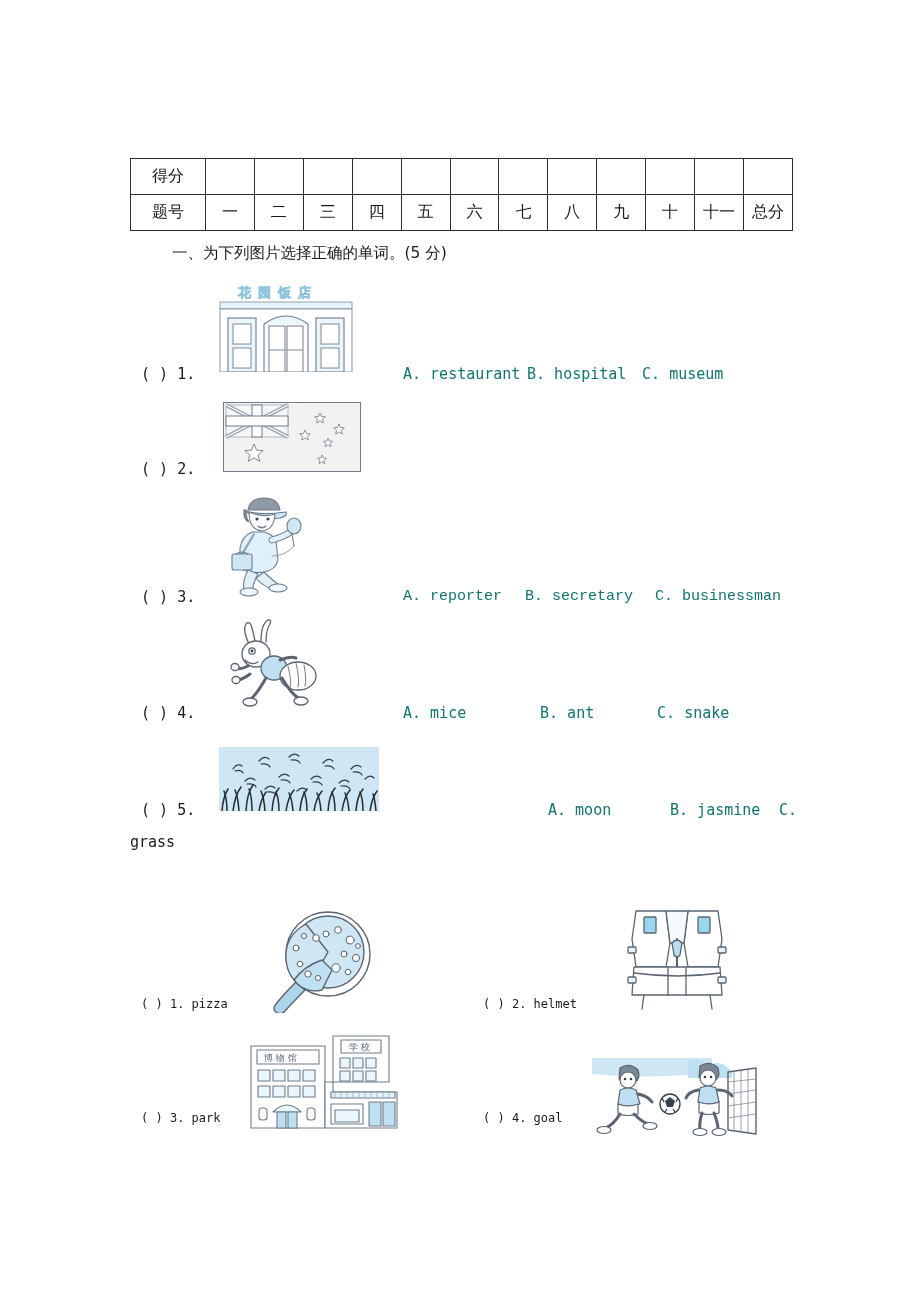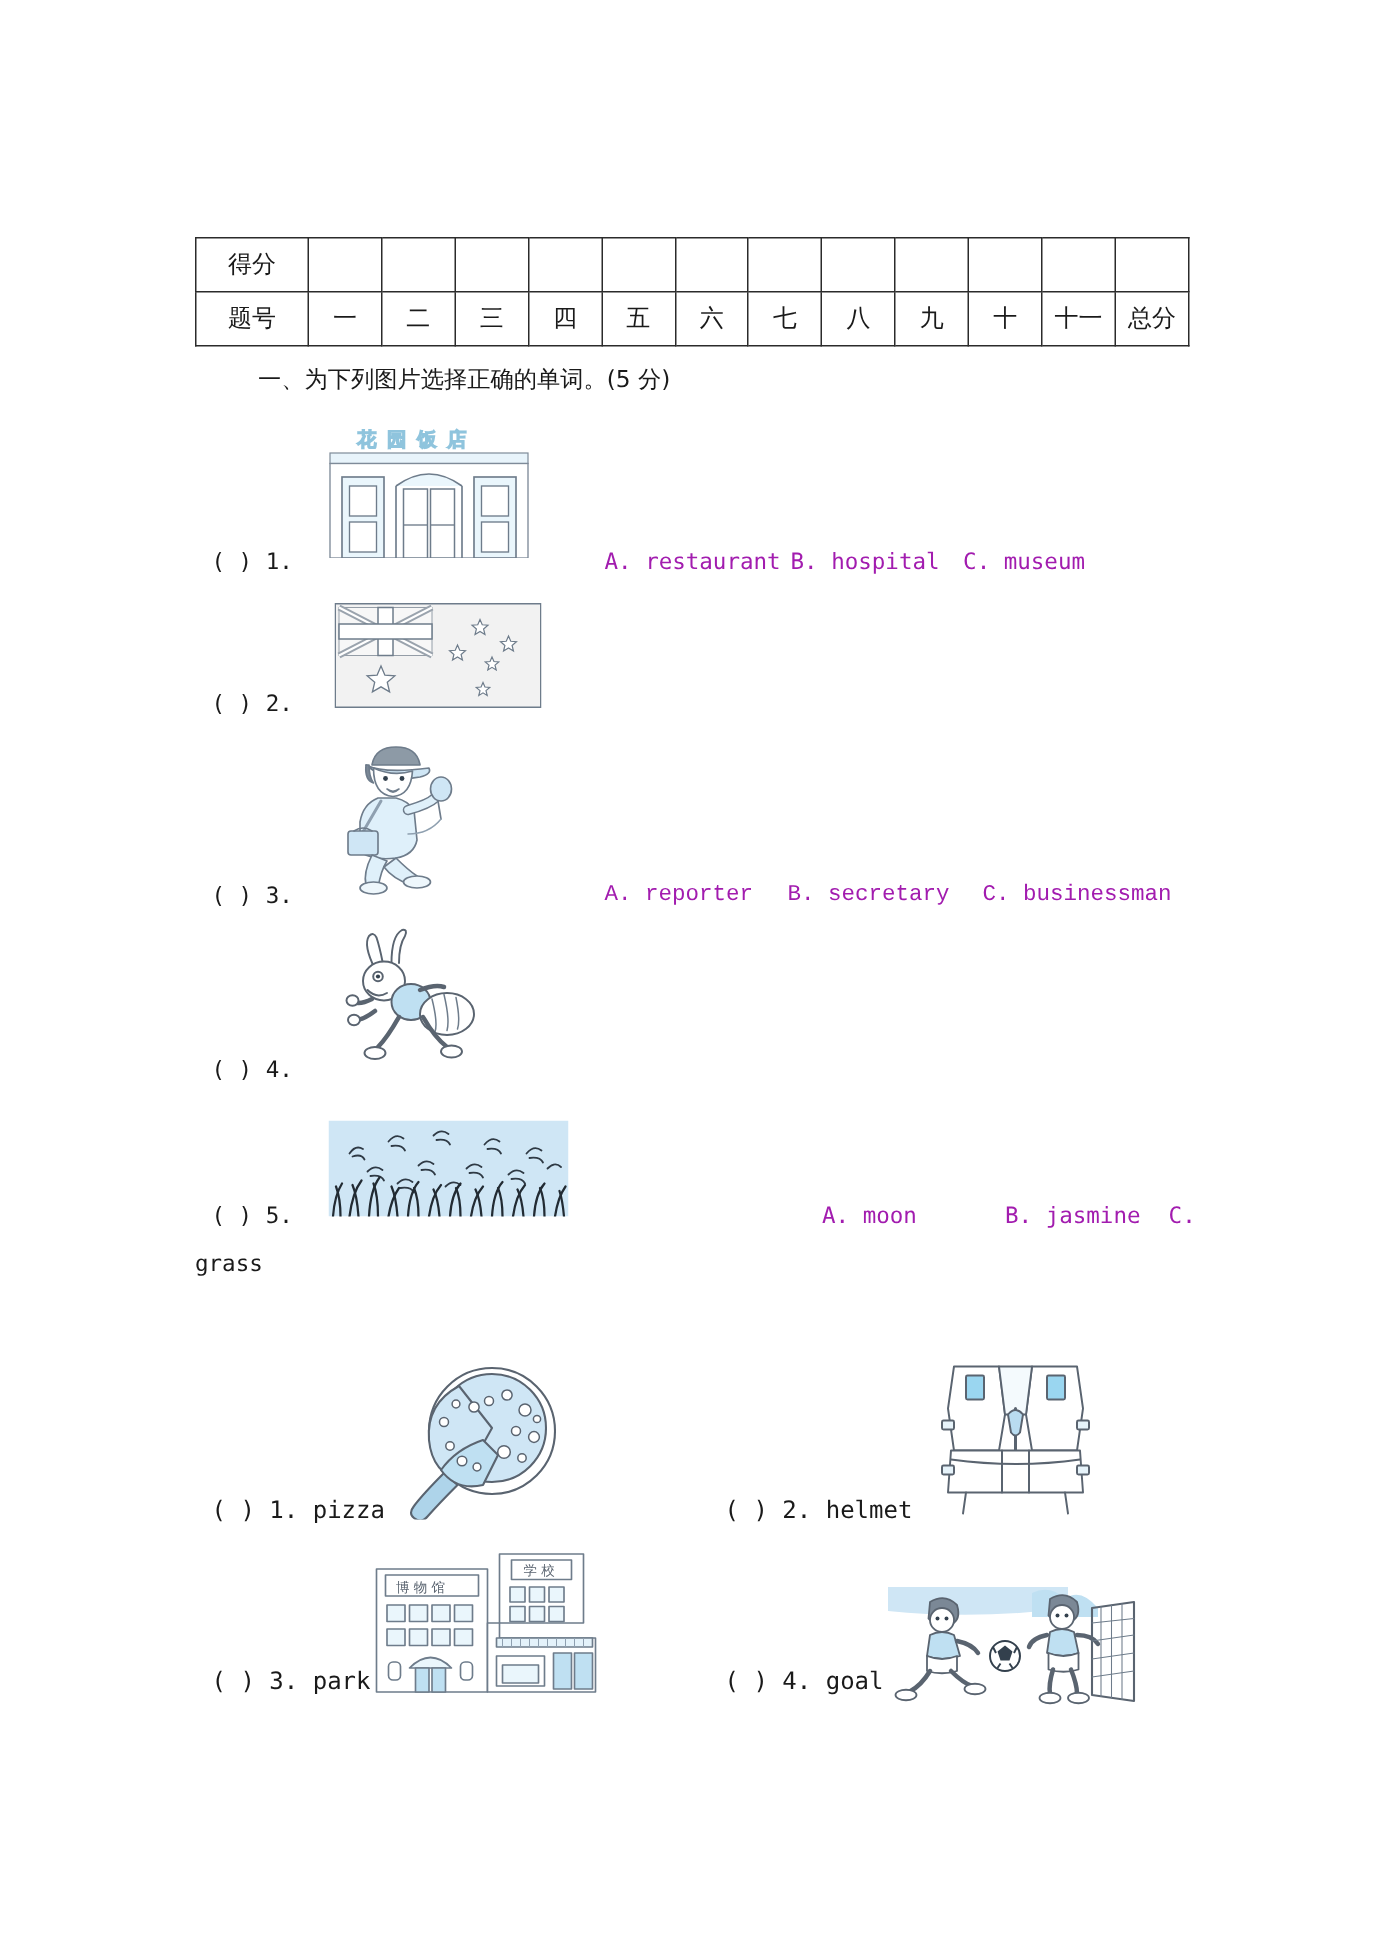--- a/index.html
+++ b/index.html
@@ -77,34 +77,34 @@
     position: absolute;
     font-family: "DejaVu Sans Mono", "Liberation Mono", monospace;
     font-size: 15px;
     color: #1a1a1a;
     white-space: nowrap;
   }
   .opts {
     position: absolute;
     font-family: "DejaVu Sans Mono", "Liberation Mono", monospace;
     font-size: 15px;
-    color: #a21caf;
+    color: #0f766e;
     white-space: nowrap;
   }
   .opt { display: inline-block; }
 
   
   .pic { position: absolute; }
   .pic svg { display: block; }
 
   
   .tf-line {
     position: absolute;
     font-family: "DejaVu Sans Mono", "Liberation Mono", monospace;
-    font-size: 16px;
+    font-size: 12px;
     color: #1a1a1a;
     white-space: nowrap;
   }
 </style>
 </head>
 <body>
 
 <div class="page">
 
 
@@ -296,20 +296,25 @@
         <ellipse cx="22" cy="84" rx="7" ry="4" fill="#ffffff"></ellipse>
         <path d="M54 60 q8 14 16 20" fill="none" stroke-width="3"></path>
         <ellipse cx="73" cy="83" rx="7" ry="4" fill="#ffffff"></ellipse>
       </g>
     </svg>
   </div>
 
   <div class="q-line" style="left:141px; top:704px;">
     <span>(    )</span>
     <span>4.</span>
+  </div>
+  <div class="opts" style="left:403px; top:704px;">
+    <span class="opt" style="width:128px">A. mice</span>
+    <span class="opt" style="width:108px">B. ant</span>
+    <span class="opt">C. snake</span>
   </div>
 
   <div class="pic" style="left:219px; top:747px;">
     <svg width="160" height="64" viewBox="0 0 160 64">
       <rect x="0" y="0" width="160" height="64" fill="#cfe6f5"></rect>
       <g stroke="#2f3a45" stroke-width="1.2" fill="none" stroke-linecap="round">
 
         <path d="M14 22 q4 -6 9 -3 M16 24 q6 -2 8 2"></path>
         <path d="M40 14 q5 -6 10 -2 M42 17 q7 -1 9 3"></path>
         <path d="M70 10 q5 -5 10 -1 M72 13 q7 -1 9 3"></path>

